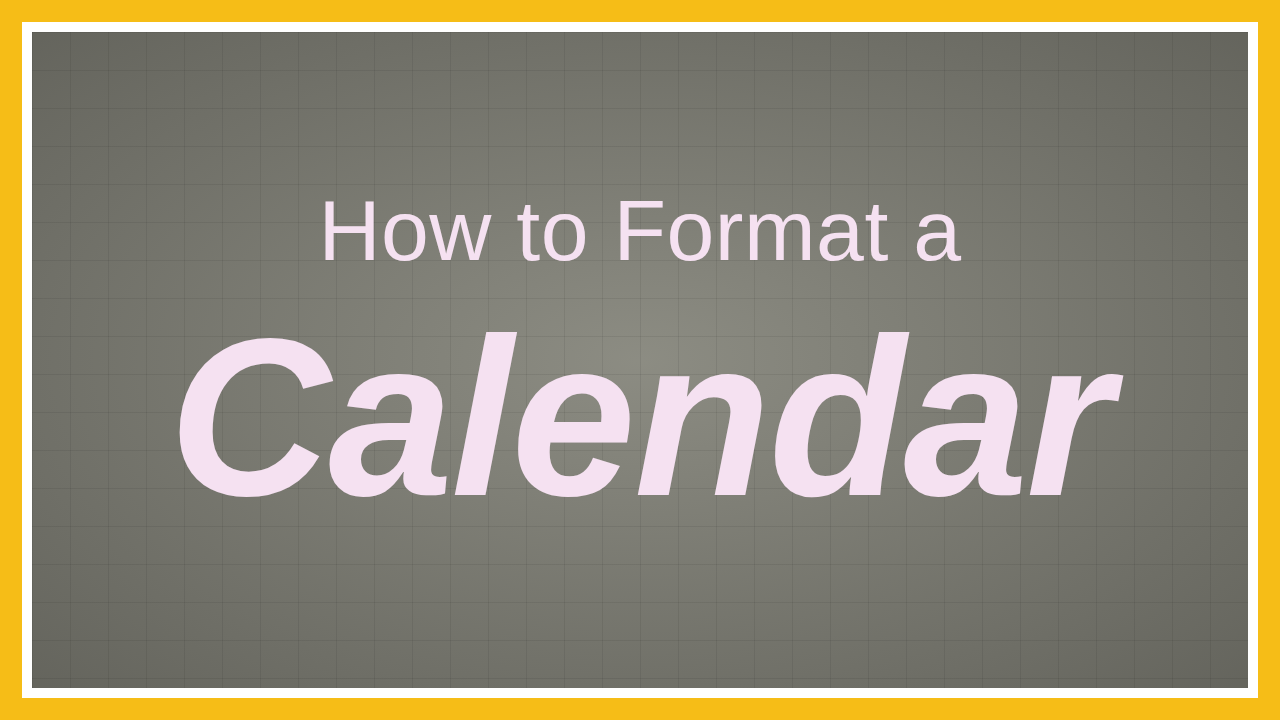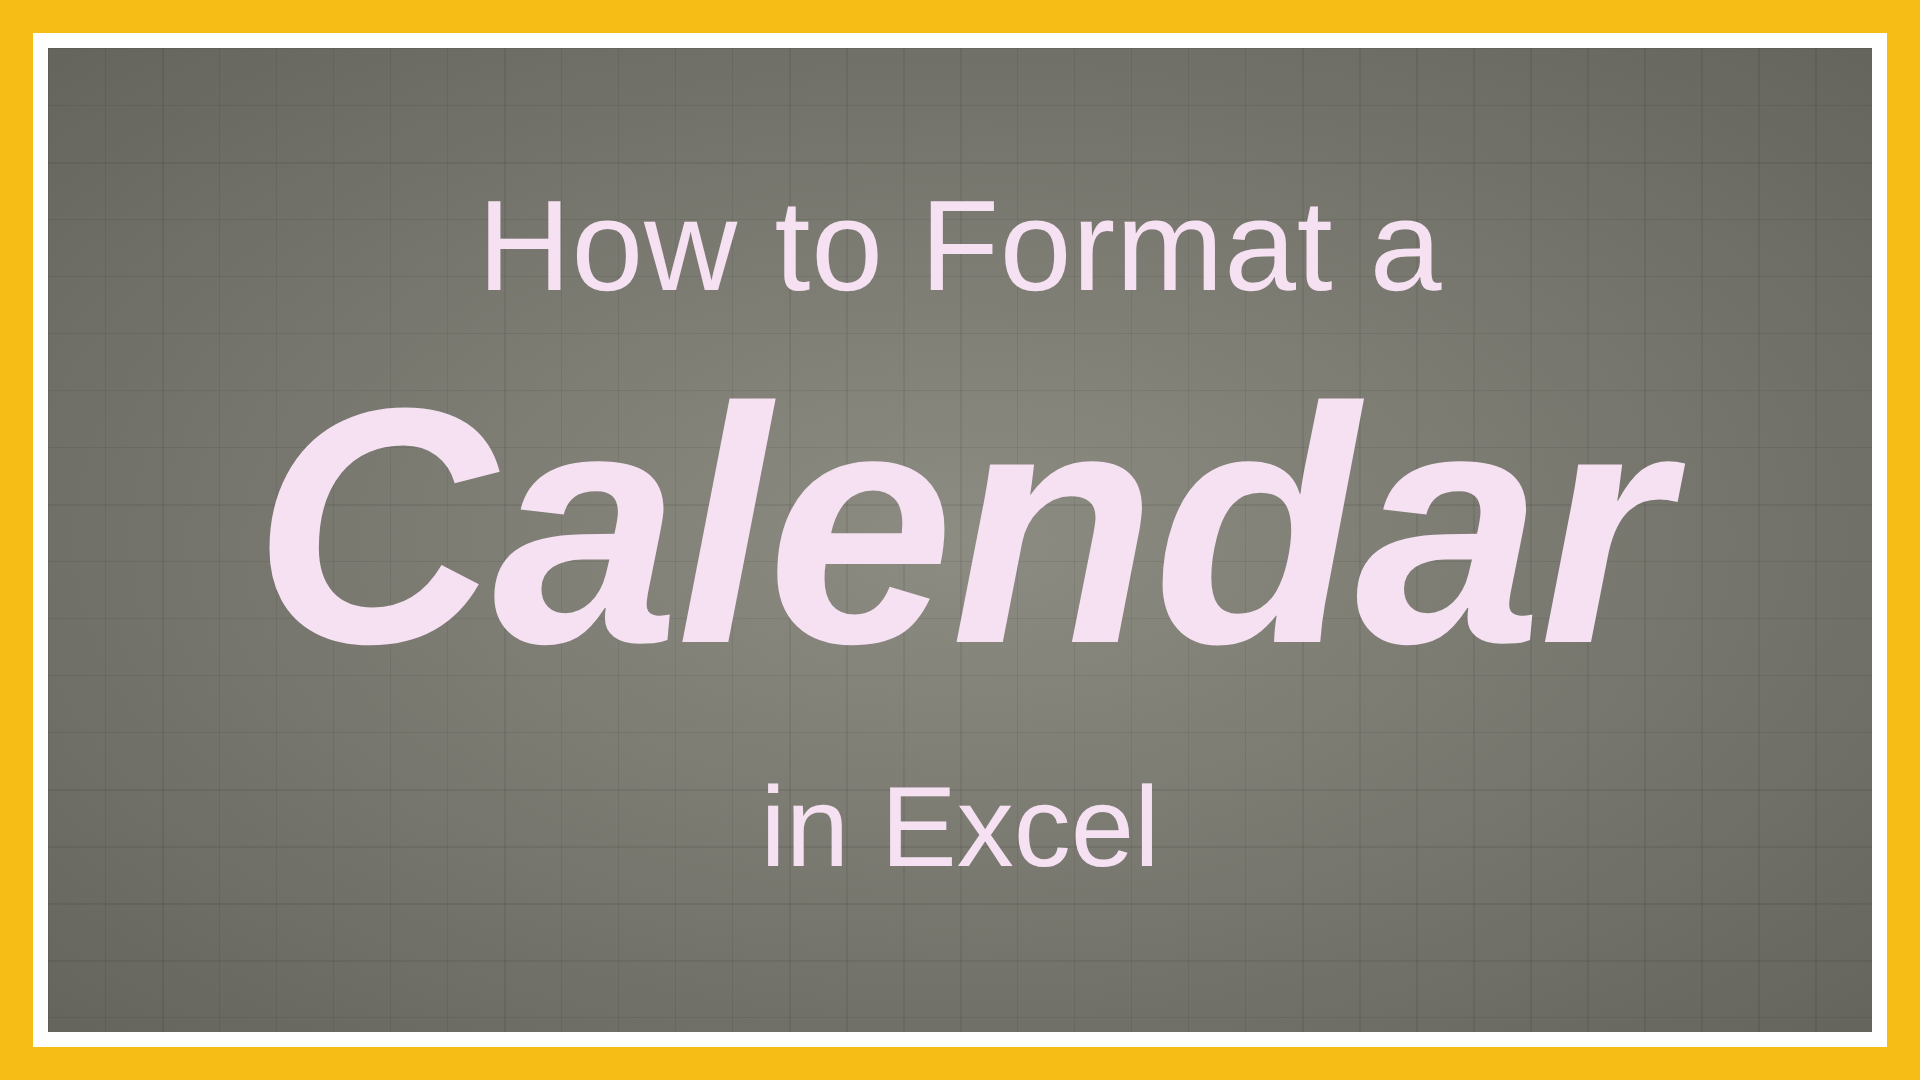--- a/index.html
+++ b/index.html
@@ -51,15 +51,14 @@
     margin-top: 45px;
   }
 </style>
 </head>
 <body>
 
 <div class="outer-frame">
   <div class="board">
     <div class="line1">How to Format a</div>
     <div class="line2">Calendar</div>
-    <div class="line3">in Excel</div>
   </div>
 </div>
 
 </body></html>

